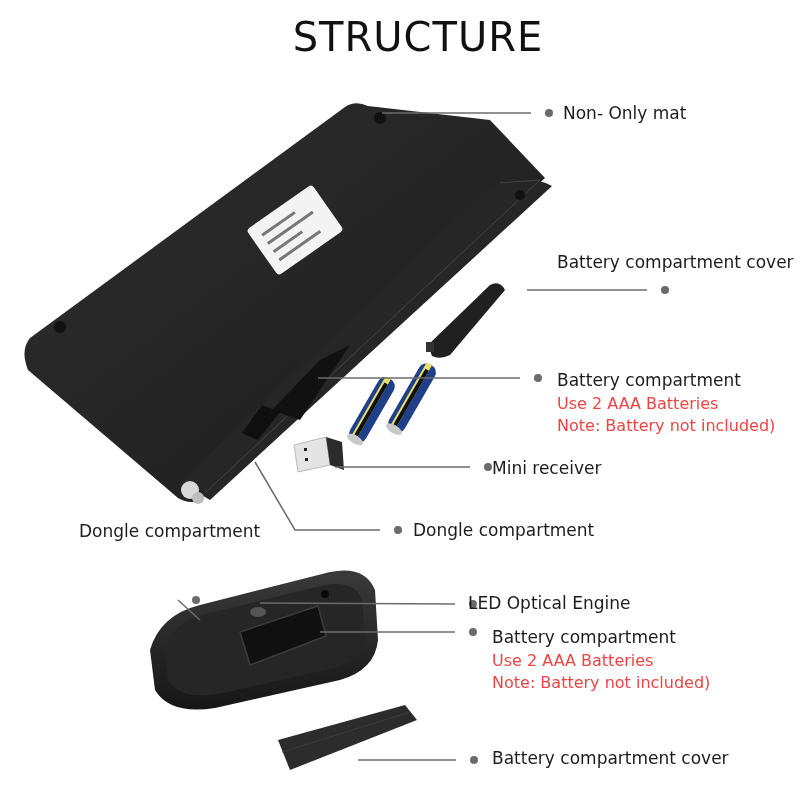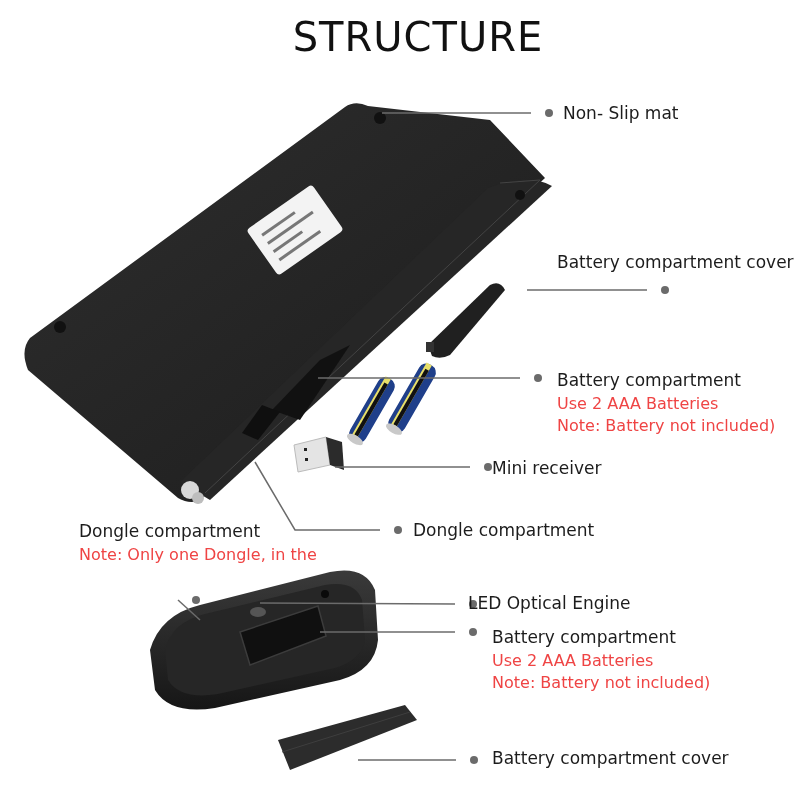--- a/index.html
+++ b/index.html
@@ -113,37 +113,36 @@
 <div class="abs dot" style="left:527px;top:109px"></div>
 <div class="abs dot" style="left:643px;top:286px"></div>
 <div class="abs dot" style="left:516px;top:374px"></div>
 <div class="abs dot" style="left:466px;top:463px"></div>
 <div class="abs dot" style="left:376px;top:526px"></div>
 <div class="abs dot" style="left:174px;top:596px"></div>
 <div class="abs dot" style="left:451px;top:600px"></div>
 <div class="abs dot" style="left:451px;top:628px"></div>
 <div class="abs dot" style="left:452px;top:756px"></div>
 
-<div class="abs lbl" style="left:545px;top:103px">Non- Slip mat</div>
+<div class="abs lbl" style="left:545px;top:103px">Non- Only mat</div>
 
 <div class="abs lbl" style="left:539px;top:252px">Battery compartment cover</div>
 
 <div class="abs" style="left:539px;top:370px">
   <div class="lbl">Battery compartment</div>
   <div class="note" style="margin-top:3px">Use 2 AAA Batteries</div>
   <div class="note">Note: Battery not included)</div>
 </div>
 
 <div class="abs lbl" style="left:474px;top:458px">Mini receiver</div>
 
 <div class="abs lbl" style="left:395px;top:520px">Dongle compartment</div>
 
 <div class="abs" style="left:61px;top:521px">
   <div class="lbl">Dongle compartment</div>
-  <div class="note" style="margin-top:3px">Note: Only one Dongle, in the</div>
 </div>
 
 <div class="abs lbl" style="left:450px;top:593px">LED Optical Engine</div>
 
 <div class="abs" style="left:474px;top:627px">
   <div class="lbl">Battery compartment</div>
   <div class="note" style="margin-top:3px">Use 2 AAA Batteries</div>
   <div class="note">Note: Battery not included)</div>
 </div>
 

